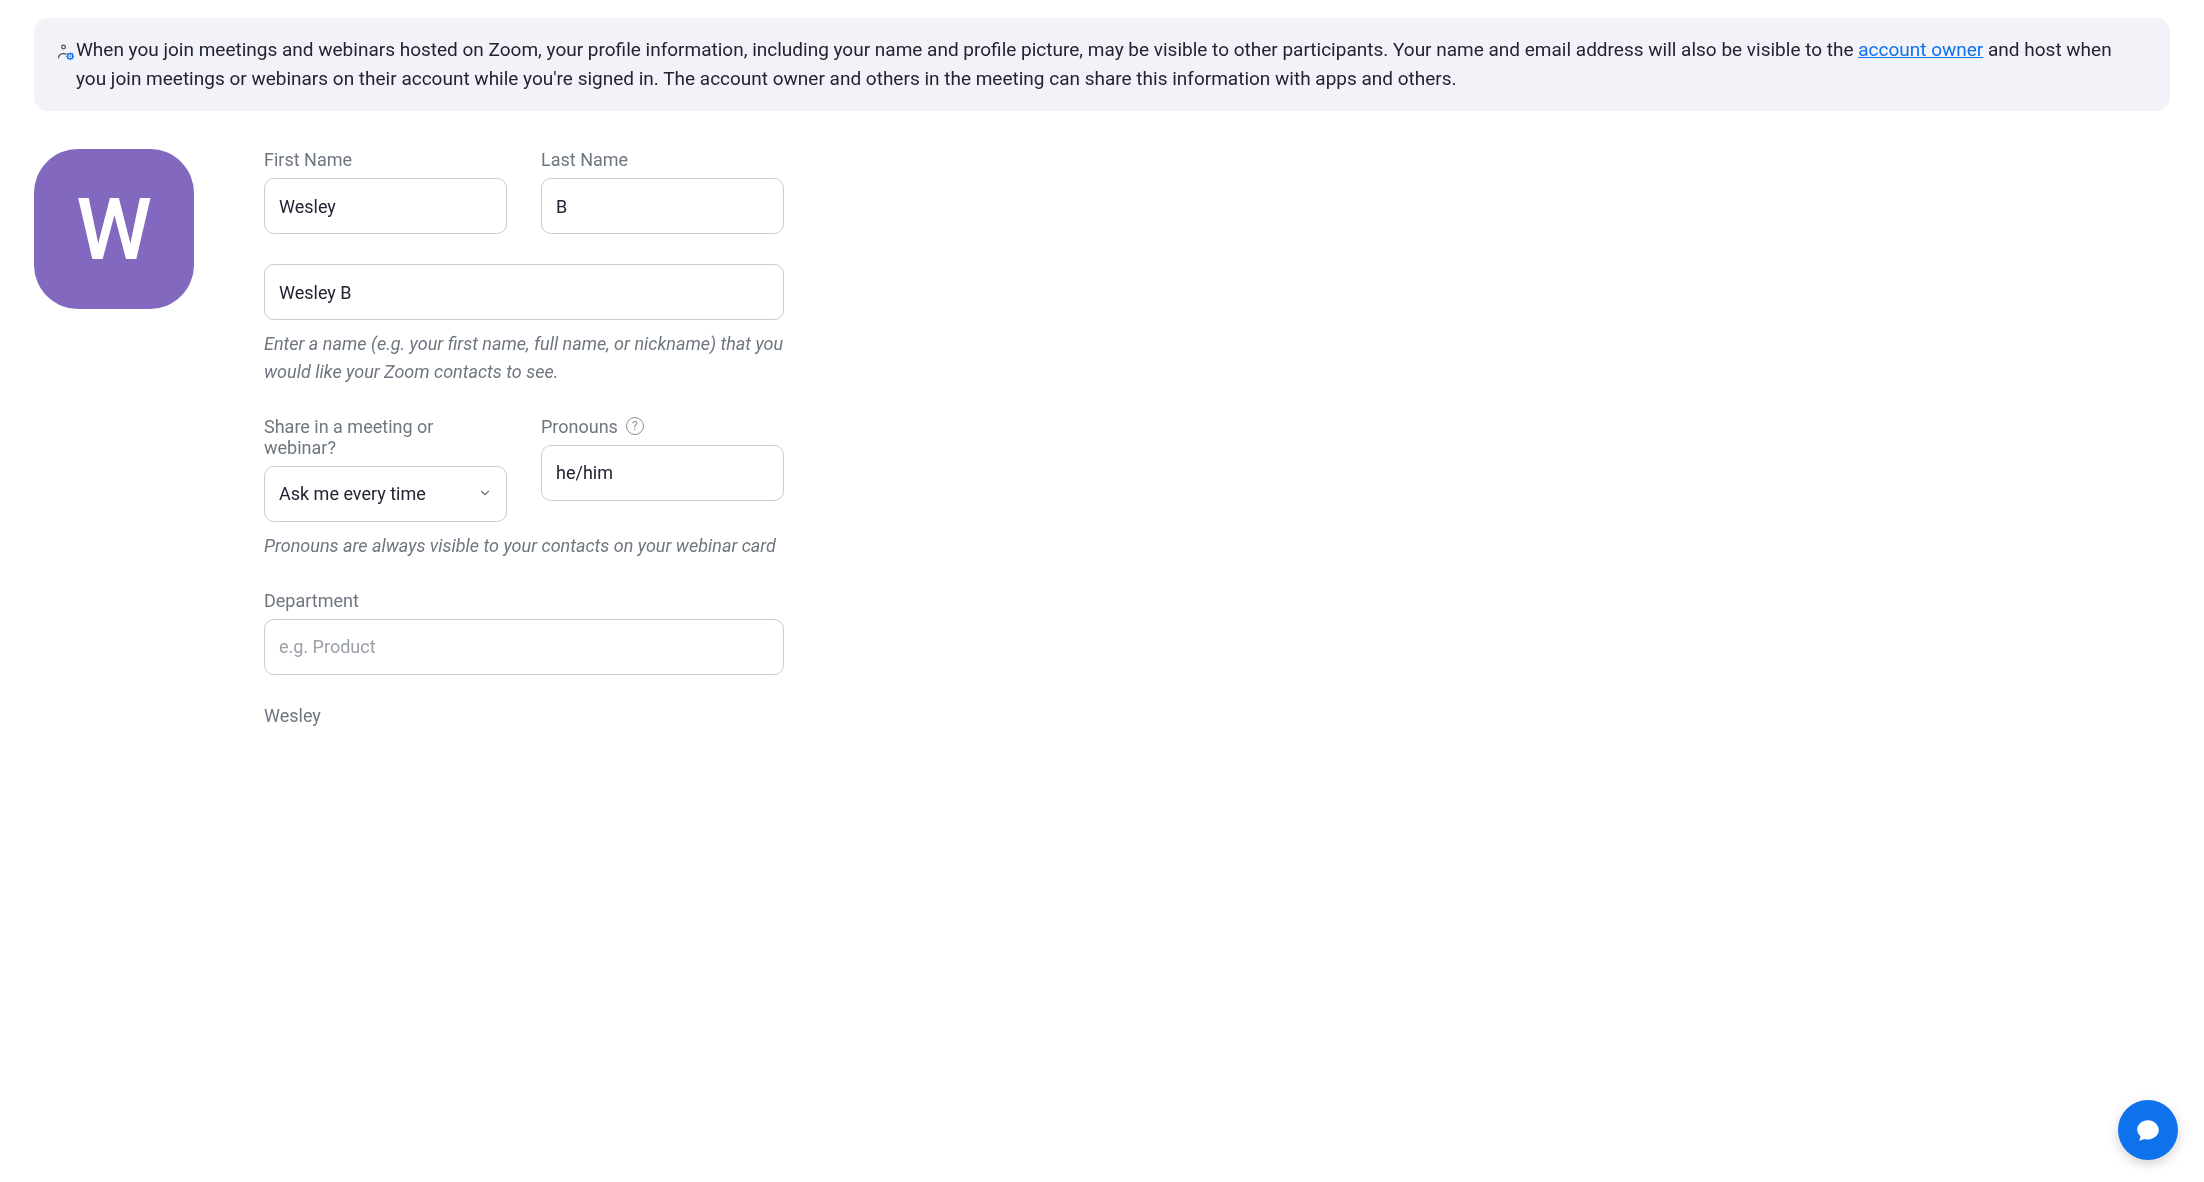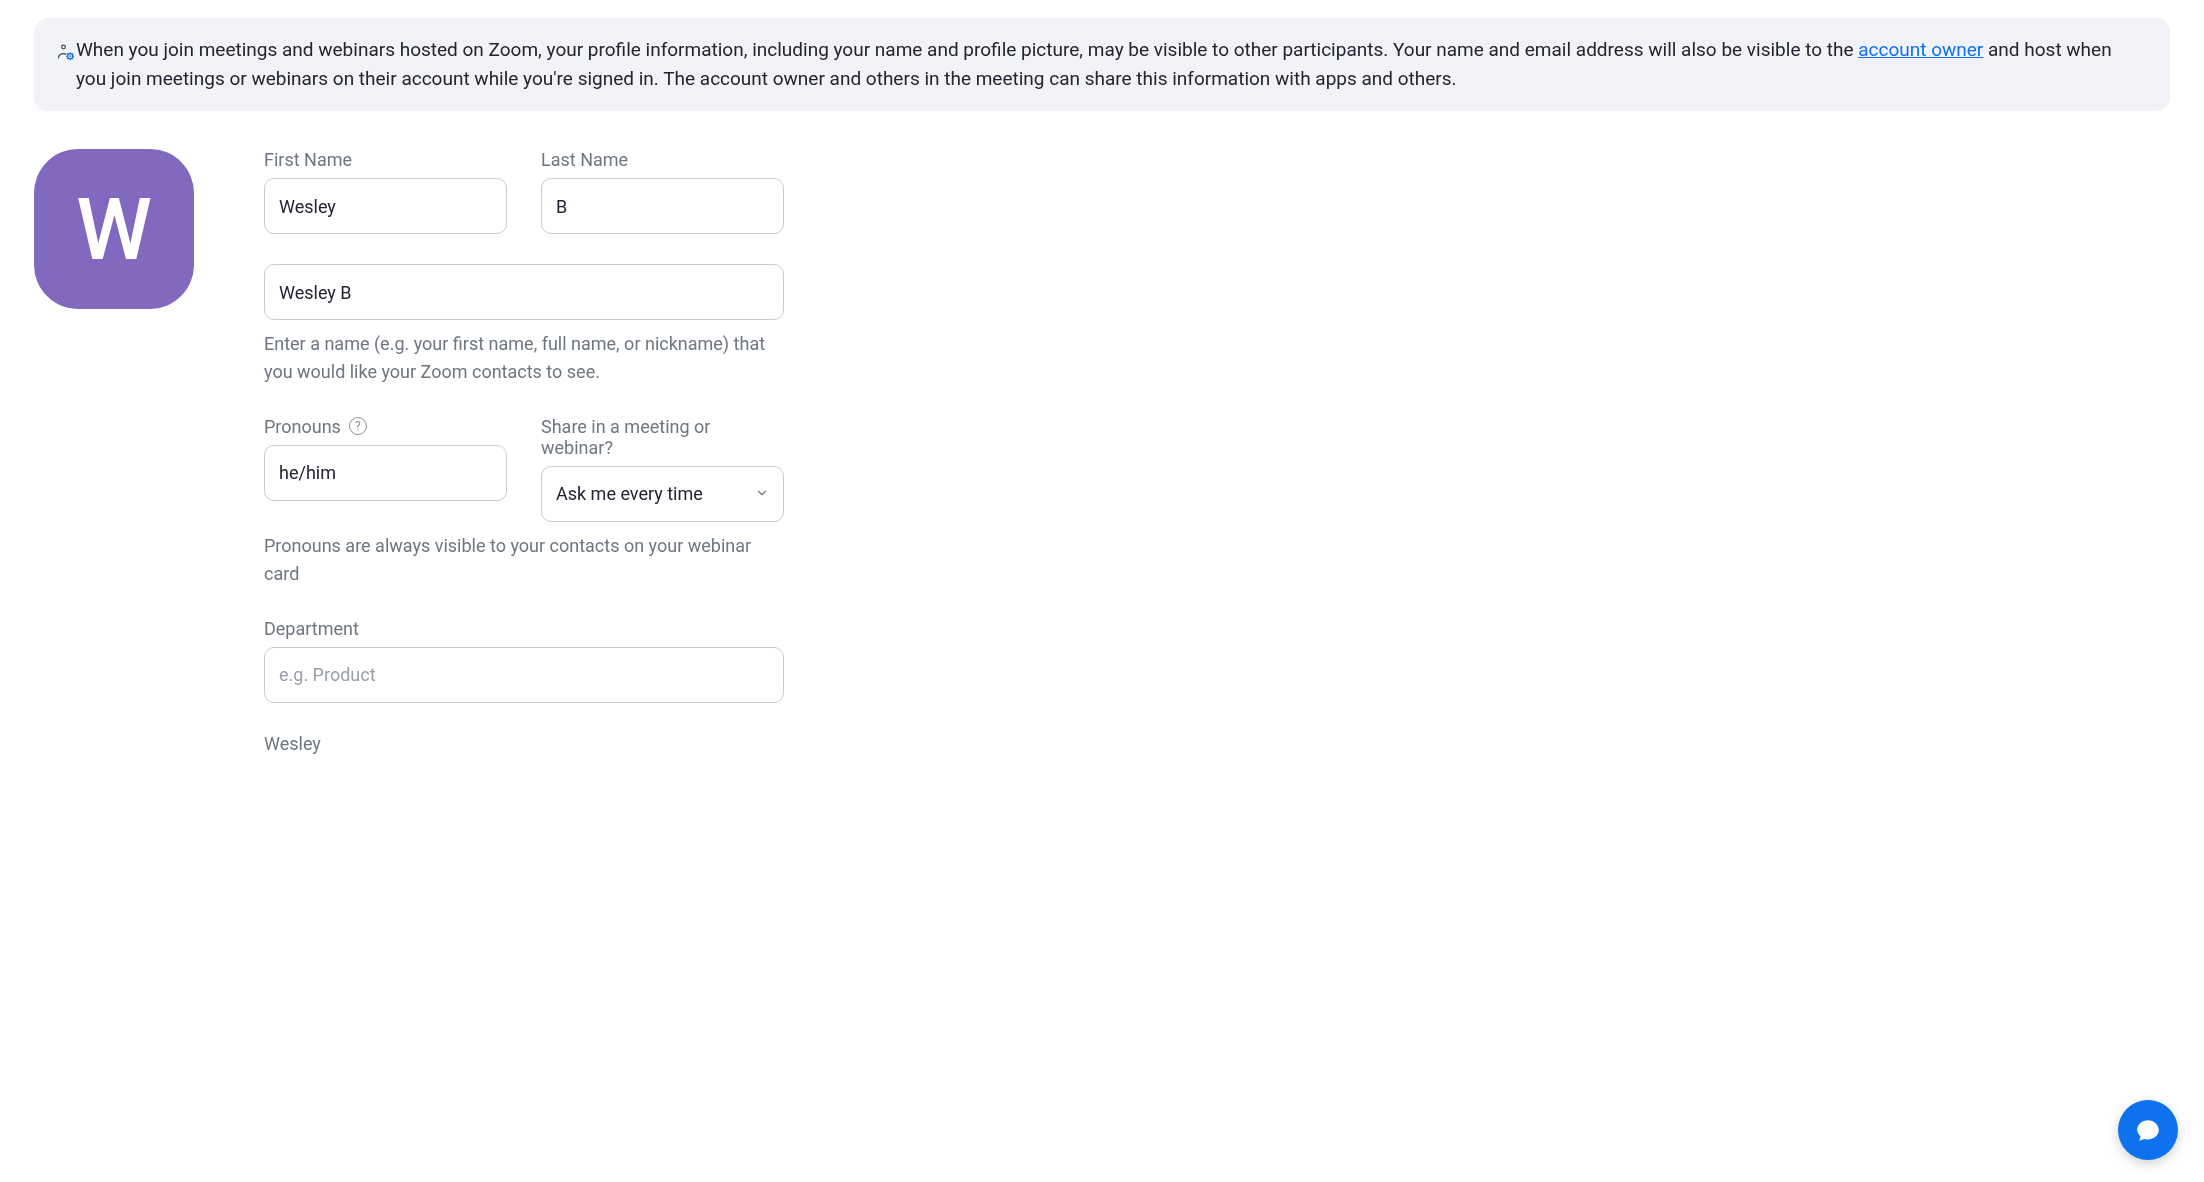--- a/index.html
+++ b/index.html
@@ -102,20 +102,21 @@
   }
   .select .chev {
     color: #6e7680;
   }
 
   .helper {
     margin-top: 10px;
     font-size: 18px;
     line-height: 1.55;
     color: #6e7680;
+    font-style: italic;
   }
 
   .section { margin-bottom: 30px; }
 
   .help-circle {
     width: 18px;
     height: 18px;
     border: 1.3px solid #8c929a;
     border-radius: 50%;
     display: inline-flex;
@@ -182,37 +183,37 @@
       </div>
 
       <div class="section">
         <input class="text-input" type="text" value="Wesley B" style="">
         <div class="helper">Enter a name (e.g. your first name, full name, or nickname) that you would like your Zoom contacts to see.</div>
       </div>
 
       <div class="section">
         <div class="row">
           <div class="col">
-            <div class="field-label">
-              <span>Pronouns</span>
-              <span class="help-circle">?</span>
-            </div>
-            <input class="text-input" type="text" value="he/him" style="">
-          </div>
-          <div class="col">
             <div class="field-label">Share in a meeting or webinar?</div>
             <div class="select">
               <span>Ask me every time</span>
               <span class="chev">
                 <svg width="14" height="14" viewBox="0 0 24 24" fill="none" stroke="currentColor" stroke-width="2" stroke-linecap="round" stroke-linejoin="round">
                     <polyline points="6 9 12 15 18 9"></polyline>
                   </svg>
               </span>
             </div>
           </div>
+          <div class="col">
+            <div class="field-label">
+              <span>Pronouns</span>
+              <span class="help-circle">?</span>
+            </div>
+            <input class="text-input" type="text" value="he/him" style="">
+          </div>
         </div>
         <div class="helper">Pronouns are always visible to your contacts on your webinar card</div>
       </div>
 
       <div class="section">
         <div class="field-label">Department</div>
         <input class="text-input" type="text" placeholder="e.g. Product" style="">
       </div>
 
       <div class="section" style="margin-bottom:0;">

